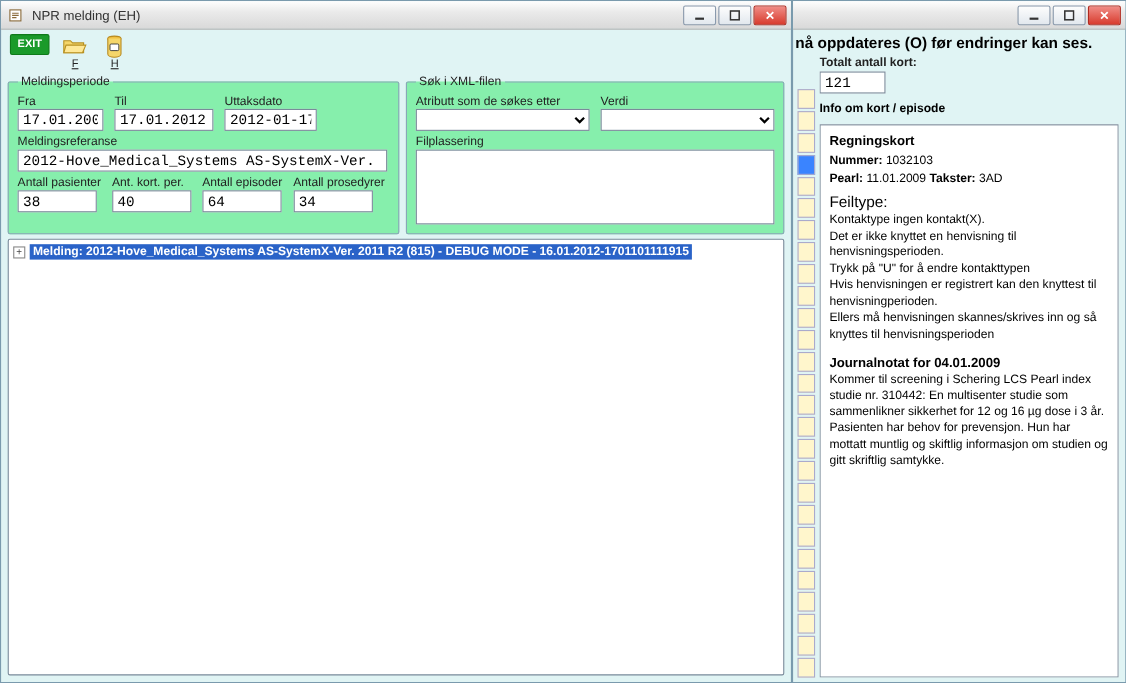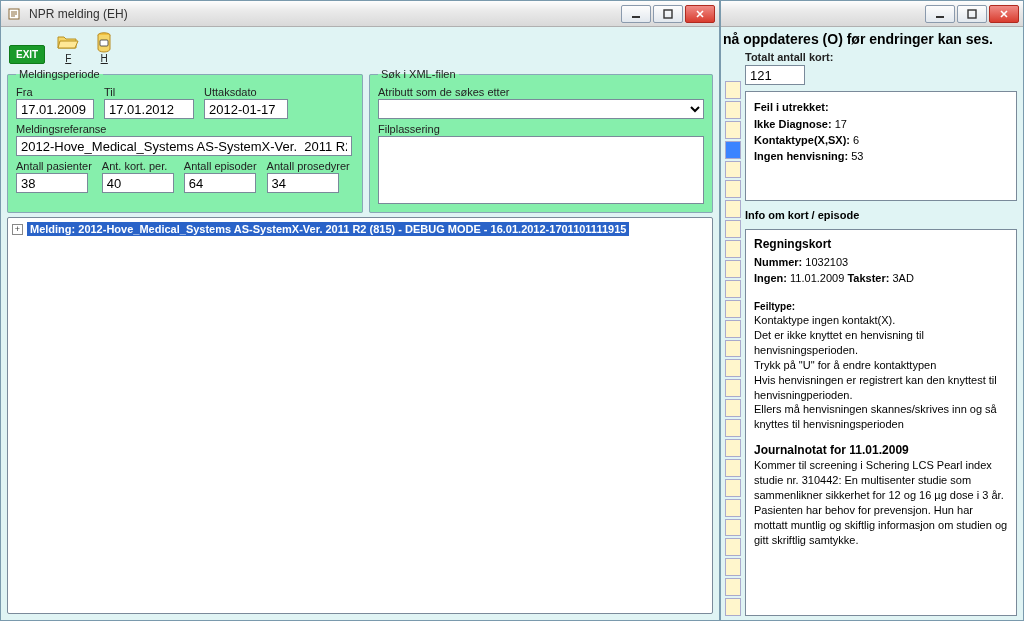--- a/index.html
+++ b/index.html
@@ -56,21 +56,21 @@
   }
   .win-btn.close {
     background: linear-gradient(to bottom, #f08c86, #d83c2e);
     color: white;
     font-weight: bold;
     border-color: #b02a1f;
   }
   .toolbar {
     padding: 4px 8px 2px 8px;
     display: flex;
-    align-items: flex-end;
+    align-items: flex-start;
     gap: 10px;
   }
   .tb-btn {
     display: inline-flex;
     flex-direction: column;
     align-items: center;
     font-size: 10px;
     color: #222;
     cursor: default;
   }
@@ -108,21 +108,21 @@
   }
   legend {
     font-size: 11px;
     color: #222;
     padding: 0 3px;
   }
   .row { display: flex; gap: 10px; flex-wrap: wrap; }
   .col { display: flex; flex-direction: column; gap: 1px; }
   label.small { font-size: 11px; color: #222; }
   input.txt {
-    font-family: Liberation Sans, sans-serif;
+    font-family: Liberation Mono, monospace;
     font-size: 13px;
     padding: 2px 4px;
     border: 1px solid #7a8a9a;
     background: #fff;
     height: 20px;
   }
   select.sel {
     font-size: 12px;
     height: 20px;
     border: 1px solid #7a8a9a;
@@ -330,20 +330,24 @@
         </div>
       </fieldset>
 
       <fieldset class="sok">
         <legend>Søk i XML-filen</legend>
         <div class="row">
           <div class="col" style="flex:1">
             <label class="small">Atributt som de søkes etter</label>
             <select class="sel"><option></option></select>
           </div>
+          <div class="col" style="flex:1">
+            <label class="small">Verdi</label>
+            <select class="sel"><option></option></select>
+          </div>
         </div>
         <div class="col" style="margin-top:4px; flex:1">
           <label class="small">Filplassering</label>
           <textarea class="ta" style="height: 68px;"></textarea>
         </div>
       </fieldset>
     </div>
 
     <div class="tree-pane">
       <div class="tree-node">
@@ -406,40 +410,34 @@
       <div class="stripe"></div>
       <div class="stripe"></div>
     </div>
 
     <div class="right-main">
       <div class="totbox">
         <label class="small" style="font-weight:bold">Totalt antall kort:</label>
         <input class="txt" style="width: 60px;" value="121">
       </div>
 
-      <div class="feilbox">
-        <div class="section-title">Feil i utrekket:</div>
-        <div class="kv"><b>Ikke Diagnose:</b> <span>17</span></div>
-        <div class="kv"><b>Kontaktype(X,SX):</b> <span>6</span></div>
-        <div class="kv"><b>Ingen henvisning:</b> <span>53</span></div>
-      </div>
 
       <div class="section-title">Info om kort / episode</div>
 
       <div class="infobox" style="flex:1">
         <div style="font-weight:bold;font-size:12px;margin-bottom:3px">Regningskort</div>
         <div class="kv"><b>Nummer:</b> <span>1032103</span></div>
         <div class="kv">
-          <b>Ingen:</b> <span>11.01.2009</span>
+          <b>Pearl:</b> <span>11.01.2009</span>
           <b>Takster:</b> <span>3AD</span>
         </div>
-        <div style="font-weight:bold;font-size:10px;margin-top:14px">Feiltype:</div>
+        <div style="font-weight:normal;font-size:14px;margin-top:4px">Feiltype:</div>
         <div style="white-space:pre-wrap">Kontaktype ingen kontakt(X).
 Det er ikke knyttet en henvisning til henvisningsperioden.
 Trykk på "U" for å endre kontakttypen
 Hvis henvisningen er registrert kan den knyttest til henvisningperioden.
 Ellers må henvisningen skannes/skrives inn og så knyttes til henvisningsperioden</div>
-        <div style="font-weight:bold;font-size:12px;margin-top:10px">Journalnotat for 11.01.2009</div>
+        <div style="font-weight:bold;font-size:12px;margin-top:10px">Journalnotat for 04.01.2009</div>
         <div>Kommer til screening i Schering  LCS Pearl index studie nr. 310442: En multisenter studie som sammenlikner sikkerhet for 12 og 16 µg  dose i 3 år. Pasienten har behov for prevensjon. Hun har mottatt muntlig og skiftlig informasjon om studien og gitt skriftlig samtykke.</div>
       </div>
     </div>
   </div>
 </div>
 
 </body></html>

